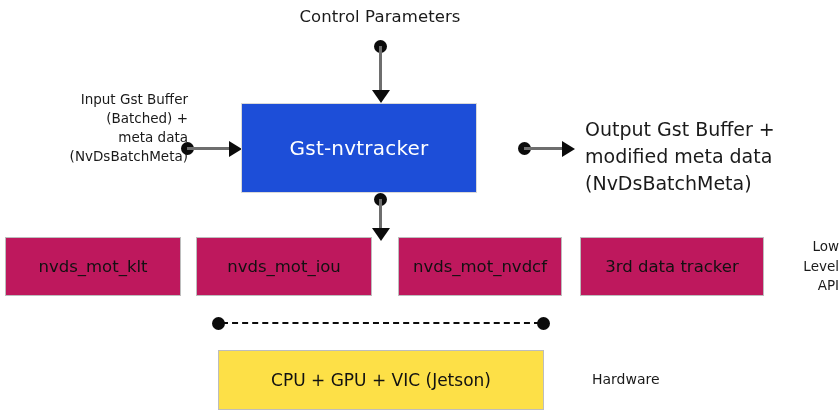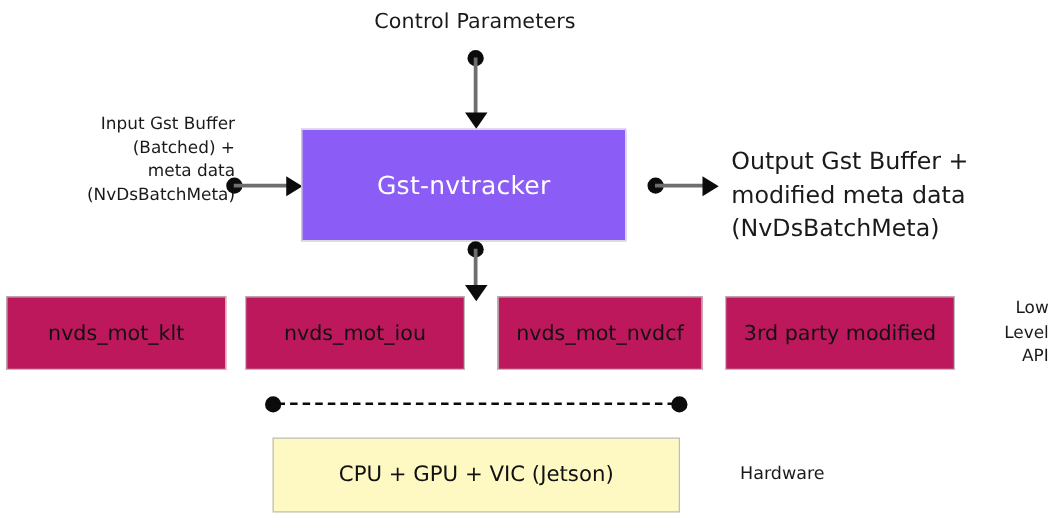--- a/index.html
+++ b/index.html
@@ -33,38 +33,38 @@
   #hardware-label{
     left:592px;top:370px;width:120px;text-align:left;
     font-size:14px;
   }
 
   
   .box{position:absolute;box-sizing:border-box;display:flex;
        align-items:center;justify-content:center;text-align:center;}
 
   #gst-nvtracker-box{
-    left:241px;top:103px;width:260px;height:90px;
-    background:#8b5cf6;border:1px solid #d9d9d9;
+    left:241px;top:103px;width:236px;height:90px;
+    background:#1d4ed8;border:1px solid #d9d9d9;
     color:#ffffff;font-size:20px;letter-spacing:.2px;
   }
 
   .ll-box{
     top:237px;height:59px;
     background:#be185d;border:1px solid #bdbdbd;
     color:#111111;font-size:16.5px;
   }
   #ll-box-0{left:5px;width:176px;}
   #ll-box-1{left:196px;width:176px;}
   #ll-box-2{left:398px;width:164px;}
   #ll-box-3{left:580px;width:184px;}
 
   #hardware-box{
     left:218px;top:350px;width:326px;height:60px;
-    background:#fef9c3;border:1px solid #bdbdbd;
+    background:#fde047;border:1px solid #bdbdbd;
     color:#111111;font-size:17px;text-align:center;
   }
 
   
   .dot{position:absolute;width:13px;height:13px;border-radius:50%;
        background:#0b0b0b;}
   .vline{position:absolute;width:3px;background:#6e6e6e;}
   .hline{position:absolute;height:3px;background:#6e6e6e;}
   .arrow-down{position:absolute;width:0;height:0;
        border-left:9px solid transparent;border-right:9px solid transparent;
@@ -129,21 +129,21 @@
 modified meta data
 (NvDsBatchMeta)</div>
 
   <div class="dot" id="conn-lowlevel-dot"></div>
   <div class="vline" id="conn-lowlevel-line"></div>
   <div class="arrow-down" id="conn-lowlevel-arrow"></div>
 
   <div class="box ll-box" id="ll-box-0">nvds_mot_klt</div>
   <div class="box ll-box" id="ll-box-1">nvds_mot_iou</div>
   <div class="box ll-box" id="ll-box-2">nvds_mot_nvdcf</div>
-  <div class="box ll-box" id="ll-box-3">3rd party modified</div>
+  <div class="box ll-box" id="ll-box-3">3rd data tracker</div>
 
   <div class="lbl" id="low-level-api-label">Low
 Level
 API</div>
 
   <div class="dot" id="conn-hw-dot-left"></div>
   <div id="conn-hw-dashed"></div>
   <div class="dot" id="conn-hw-dot-right"></div>
 
   <div class="box" id="hardware-box">CPU + GPU + VIC (Jetson)</div>

